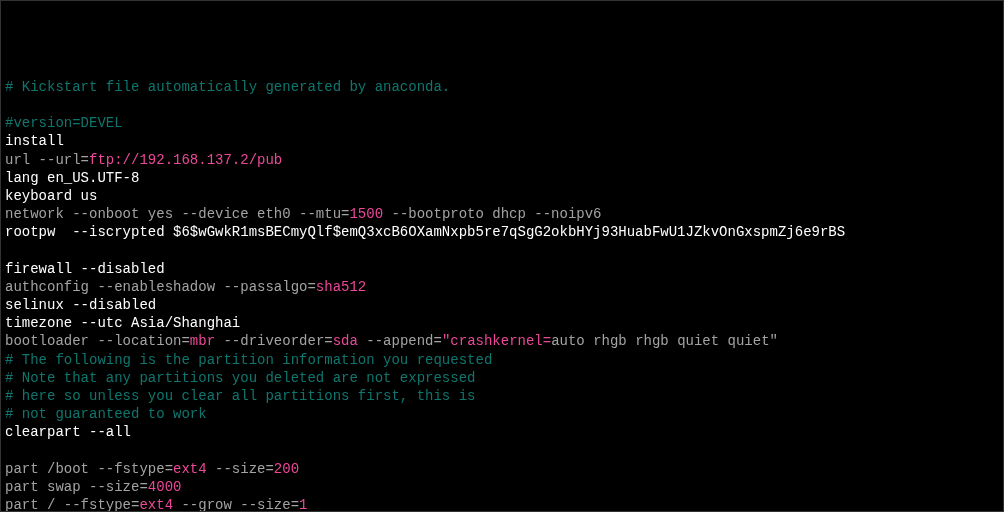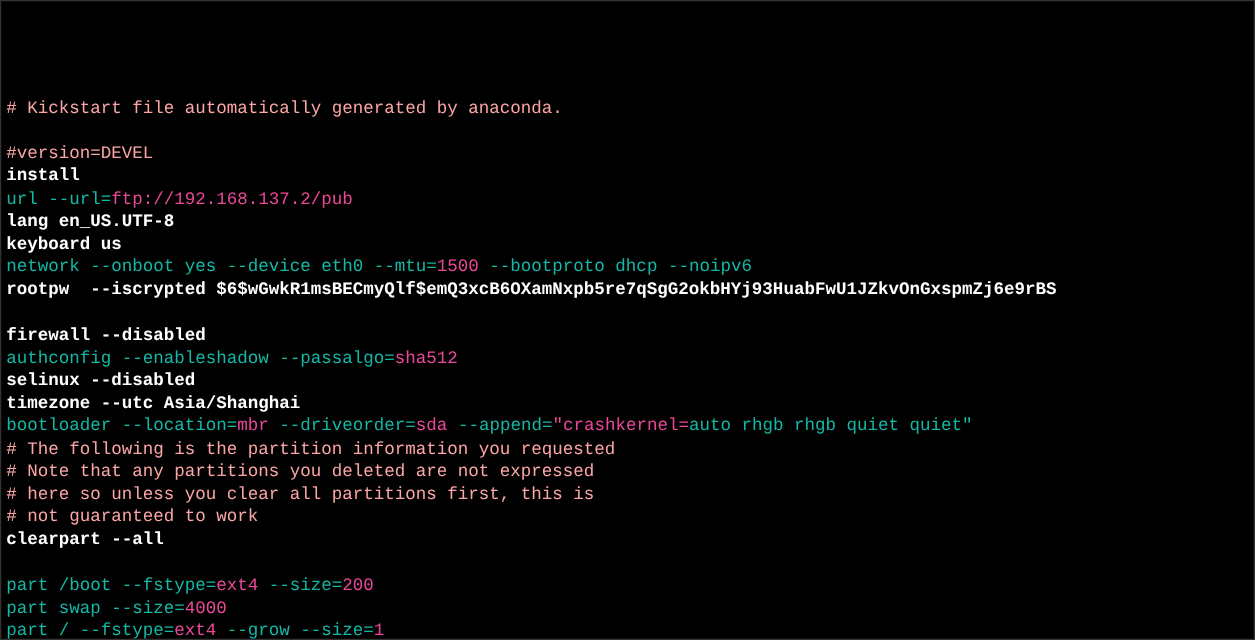--- a/index.html
+++ b/index.html
@@ -9,23 +9,23 @@
       font-size: 14px;
       line-height: 1.3;
       padding: 4px;
       width: 1004px;
       height: 512px;
       overflow: hidden;
       border: 1px solid #333;
       white-space: pre;
     }
     .line { display: block; }
-    .cyan { color: #fca5a5; }
-    .yellow { color: #14b8a6; }
-    .white { color: #ffffff; font-weight: bold; }
+    .cyan { color: #0f766e; }
+    .yellow { color: #a3a3a3; }
+    .white { color: #ffffff; }
     .magenta { color: #ec4899; }
   </style>
 </head>
 <body>
 
 
 
 <div id="terminal"><span class="line"><span class="cyan"># Kickstart file automatically generated by anaconda.</span></span><span class="line"><span class="white"> </span></span><span class="line"><span class="cyan">#version=DEVEL</span></span><span class="line"><span class="white">install</span></span><span class="line"><span class="yellow">url --url=</span><span class="magenta">ftp://192.168.137.2/pub</span></span><span class="line"><span class="white">lang en_US.UTF-8</span></span><span class="line"><span class="white">keyboard us</span></span><span class="line"><span class="yellow">network --onboot yes --device eth0 --mtu=</span><span class="magenta">1500</span><span class="yellow"> --bootproto dhcp --noipv6</span></span><span class="line"><span class="white">rootpw  --iscrypted $6$wGwkR1msBECmyQlf$emQ3xcB6OXamNxpb5re7qSgG2okbHYj93HuabFwU1JZkvOnGxspmZj6e9rBS</span></span><span class="line"><span class="white"> </span></span><span class="line"><span class="white">firewall --disabled</span></span><span class="line"><span class="yellow">authconfig --enableshadow --passalgo=</span><span class="magenta">sha512</span></span><span class="line"><span class="white">selinux --disabled</span></span><span class="line"><span class="white">timezone --utc Asia/Shanghai</span></span><span class="line"><span class="yellow">bootloader --location=</span><span class="magenta">mbr</span><span class="yellow"> --driveorder=</span><span class="magenta">sda</span><span class="yellow"> --append=</span><span class="magenta">"crashkernel=</span><span class="yellow">auto rhgb rhgb quiet quiet"</span></span><span class="line"><span class="cyan"># The following is the partition information you requested</span></span><span class="line"><span class="cyan"># Note that any partitions you deleted are not expressed</span></span><span class="line"><span class="cyan"># here so unless you clear all partitions first, this is</span></span><span class="line"><span class="cyan"># not guaranteed to work</span></span><span class="line"><span class="white">clearpart --all</span></span><span class="line"><span class="white"> </span></span><span class="line"><span class="yellow">part /boot --fstype=</span><span class="magenta">ext4</span><span class="yellow"> --size=</span><span class="magenta">200</span></span><span class="line"><span class="yellow">part swap --size=</span><span class="magenta">4000</span></span><span class="line"><span class="yellow">part / --fstype=</span><span class="magenta">ext4</span><span class="yellow"> --grow --size=</span><span class="magenta">1</span></span></div>
 
 

